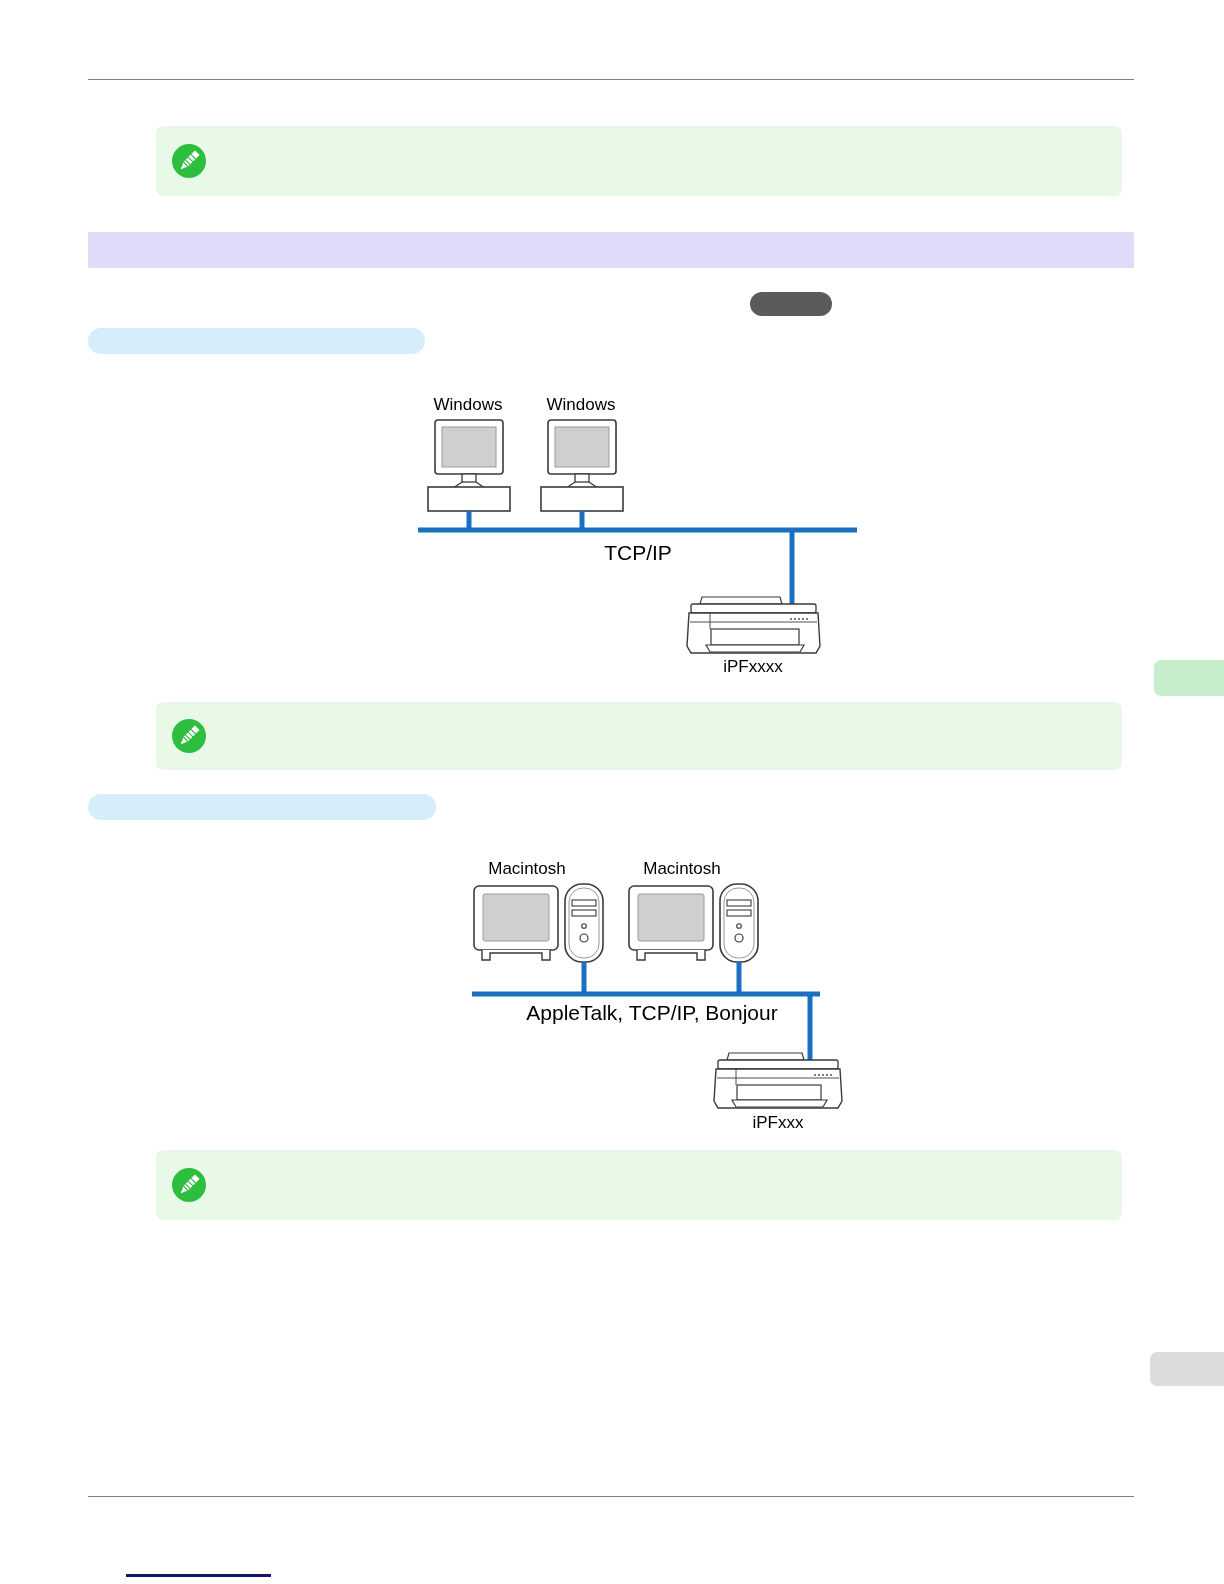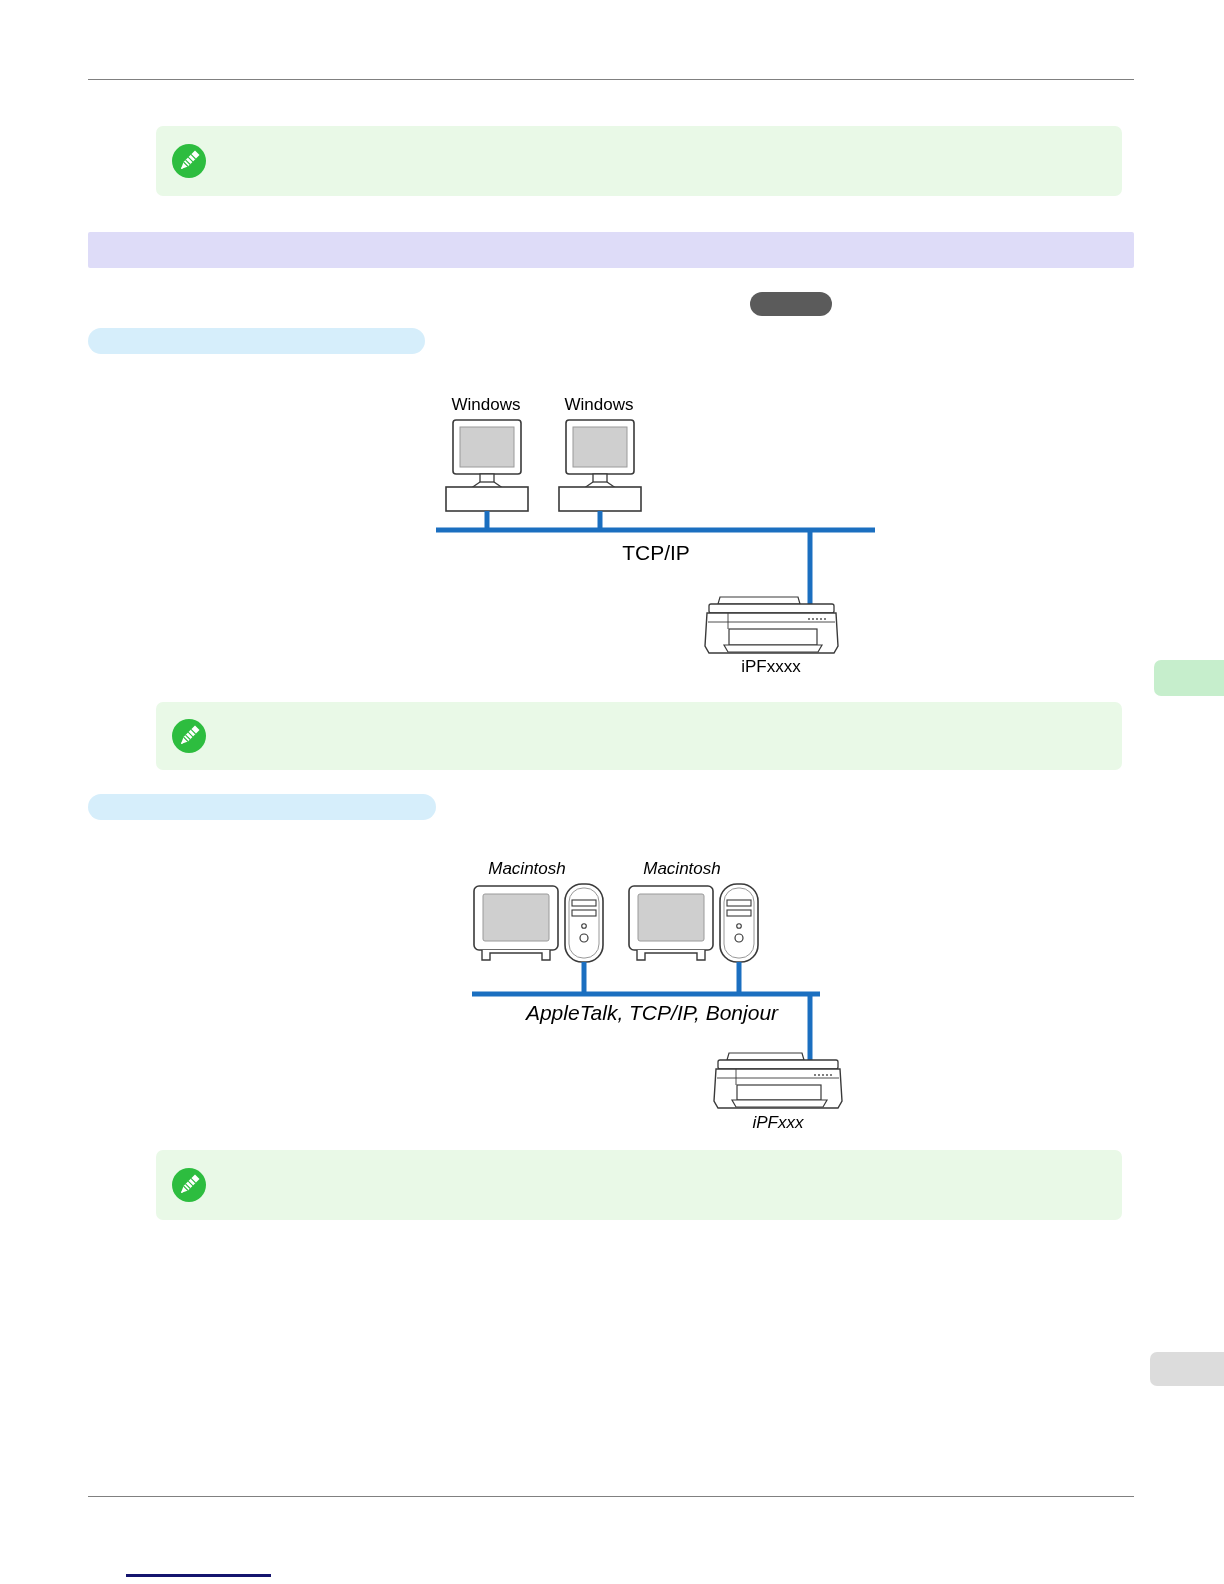--- a/index.html
+++ b/index.html
@@ -174,21 +174,21 @@
   <div class="section-bar" style="top:232px;">
     <span class="label"></span>
   </div>
 
   <div class="pill-badge"></div>
 
   <div class="subsection-bar" style="top:328px; width:337px;">
     <span class="label"></span>
   </div>
 
-  <div class="diagram" style="left:428px; top:382px;">
+  <div class="diagram" style="left:410px; top:382px;">
     <svg width="470" height="300" viewBox="0 0 470 300">
 
       <text class="dev-label" x="58" y="28" text-anchor="middle">Windows</text>
 
       <text class="dev-label" x="171" y="28" text-anchor="middle">Windows</text>
 
       <g>
 
         <rect x="25" y="38" width="68" height="54" rx="3" fill="#ffffff" stroke="#3a3a3a" stroke-width="1.6"></rect>
 
@@ -253,21 +253,21 @@
       <path d="M15.5 17.8 L20.2 22.5 M18.2 15.1 L22.9 19.8 M21 12.4 L25.6 17" stroke="#2dbd3f" stroke-width="1.1" fill="none"></path>
       <path d="M11 27 L13.2 26.2 L11.8 24.8 Z" fill="#ffffff"></path>
     </svg>
     <div class="note-body"></div>
   </div>
 
   <div class="subsection-bar" style="top:794px; width:348px;">
     <span class="label"></span>
   </div>
 
-  <div class="diagram" style="left:462px; top:848px;font-style:italic;">
+  <div class="diagram" style="left:462px; top:848px;">
     <svg width="420" height="290" viewBox="0 0 420 290">
 
       <text class="dev-label" x="65" y="26" text-anchor="middle">Macintosh</text>
       <text class="dev-label" x="220" y="26" text-anchor="middle">Macintosh</text>
 
       <g>
 
         <rect x="12" y="38" width="84" height="64" rx="5" fill="#ffffff" stroke="#3a3a3a" stroke-width="1.6"></rect>
         <rect x="21" y="46" width="66" height="47" rx="2" fill="#cfcfcf" stroke="#9a9a9a" stroke-width="1"></rect>
 

